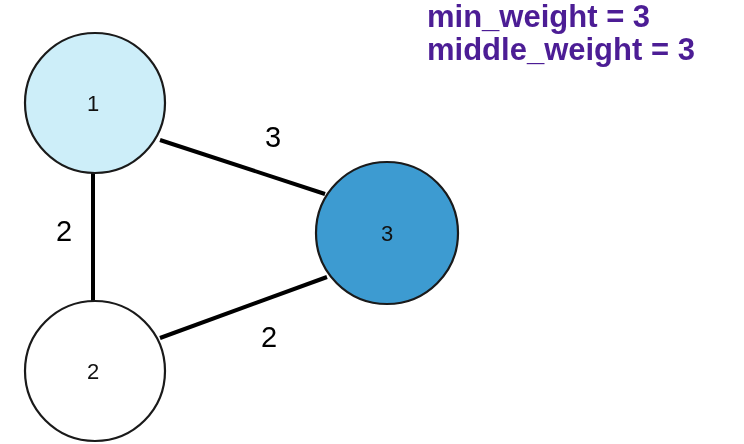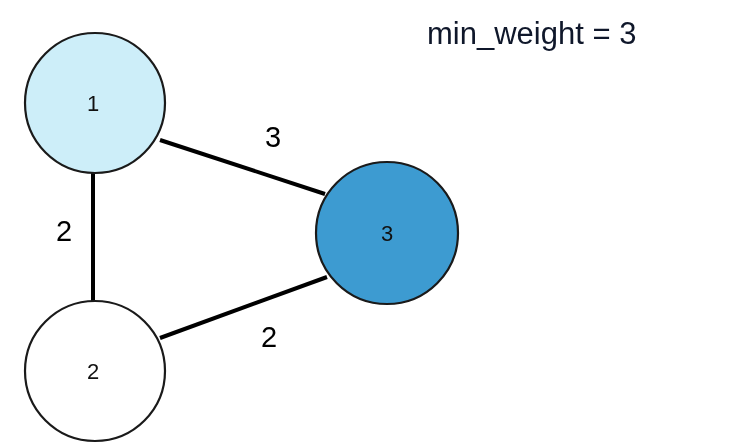--- a/index.html
+++ b/index.html
@@ -45,26 +45,27 @@
   .edge-label {
     font-family: "Liberation Sans", sans-serif;
     font-size: 29px;
     fill: #000000;
     text-anchor: middle;
     dominant-baseline: central;
   }
   #stats-block {
     position: absolute;
     left: 427px;
-    top: 17px;
+    top: 0;
     font-family: "Liberation Sans", sans-serif;
     font-size: 31px;
     line-height: 33px;
-    color: #0f172a;
+    color: #4c1d95;
     white-space: nowrap;
+    font-weight: bold;
   }
   .stat-line {
     display: block;
   }
 </style>
 </head>
 <body>
 
 <div id="canvas">
 
@@ -90,15 +91,16 @@
 
     <g>
       <text class="edge-label" x="273" y="137">3</text>
       <text class="edge-label" x="64" y="231">2</text>
       <text class="edge-label" x="269" y="337">2</text>
     </g>
   </svg>
 
   <div id="stats-block">
     <span class="stat-line">min_weight = 3</span>
+    <span class="stat-line">middle_weight = 3</span>
   </div>
 
 </div>
 
 </body></html>

